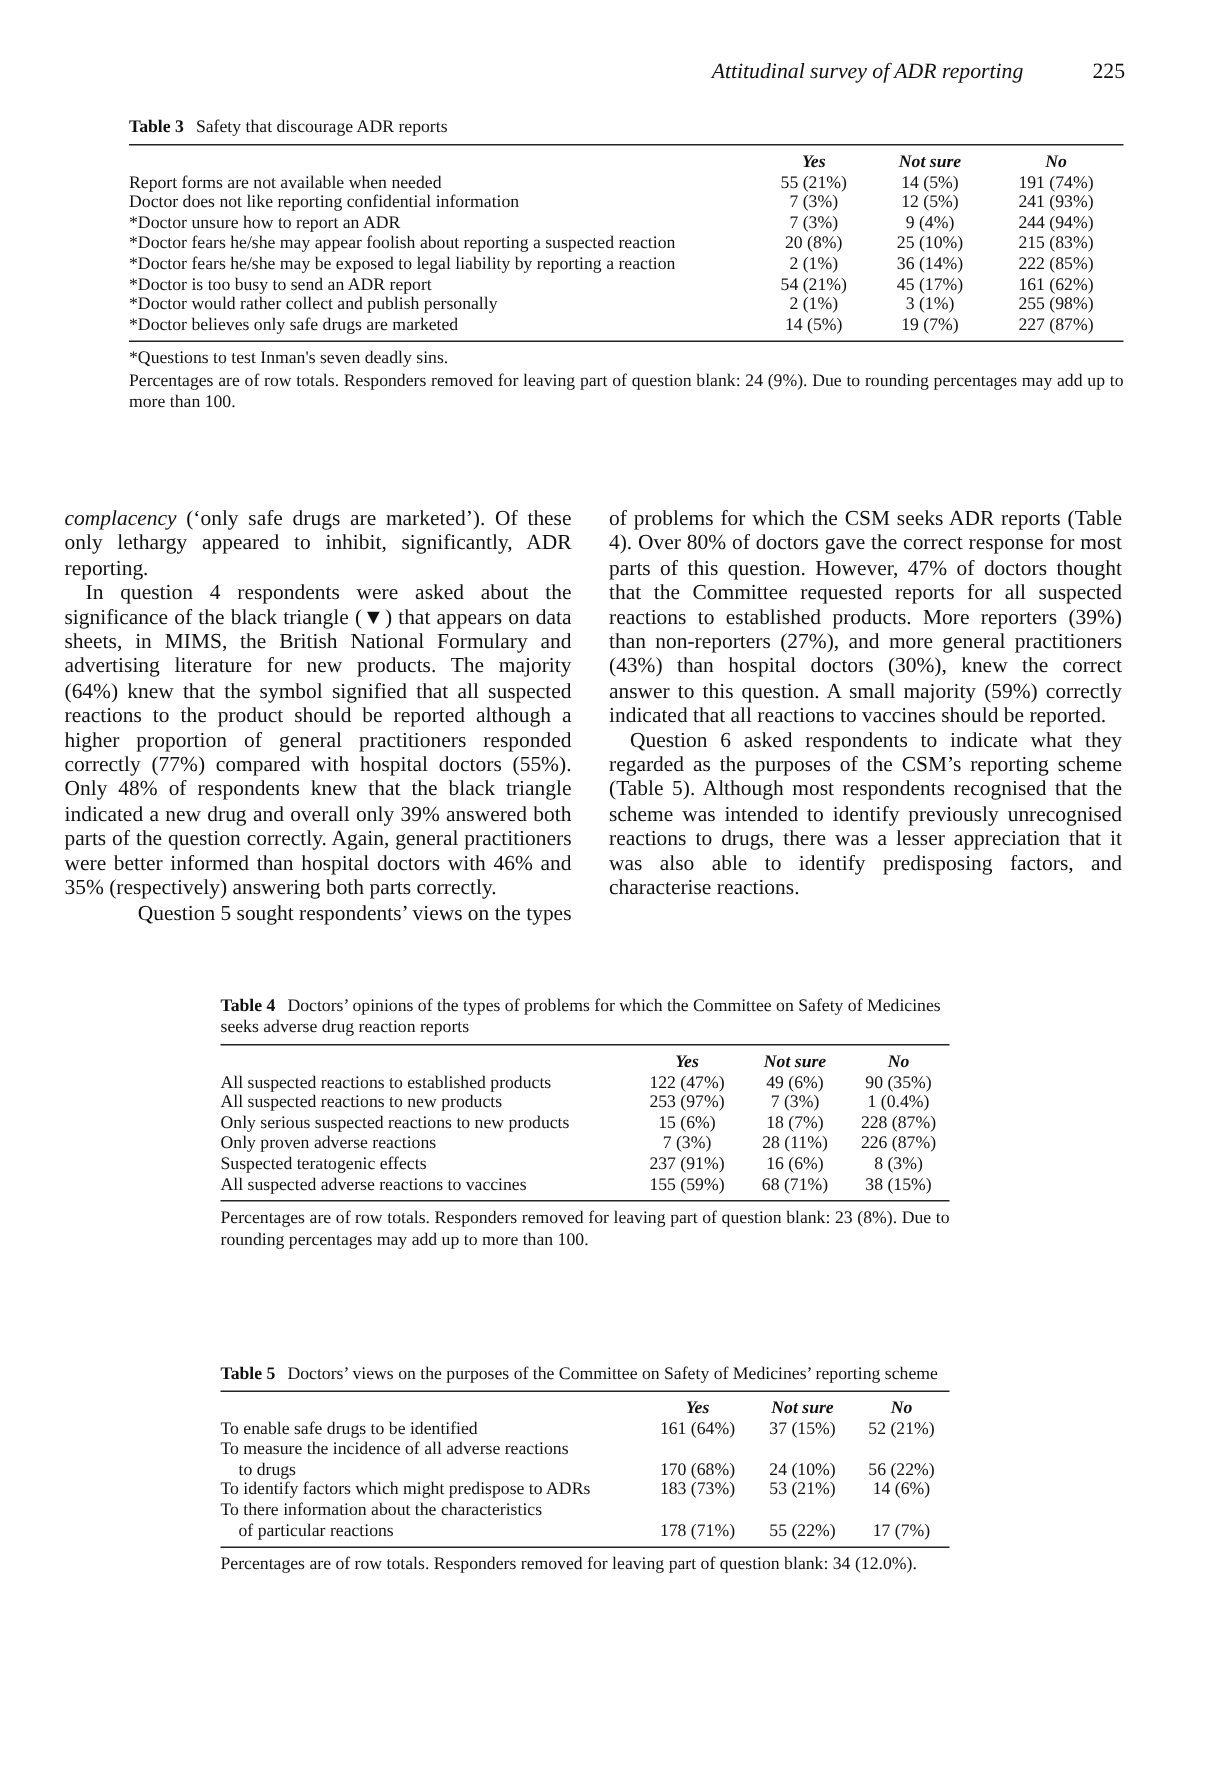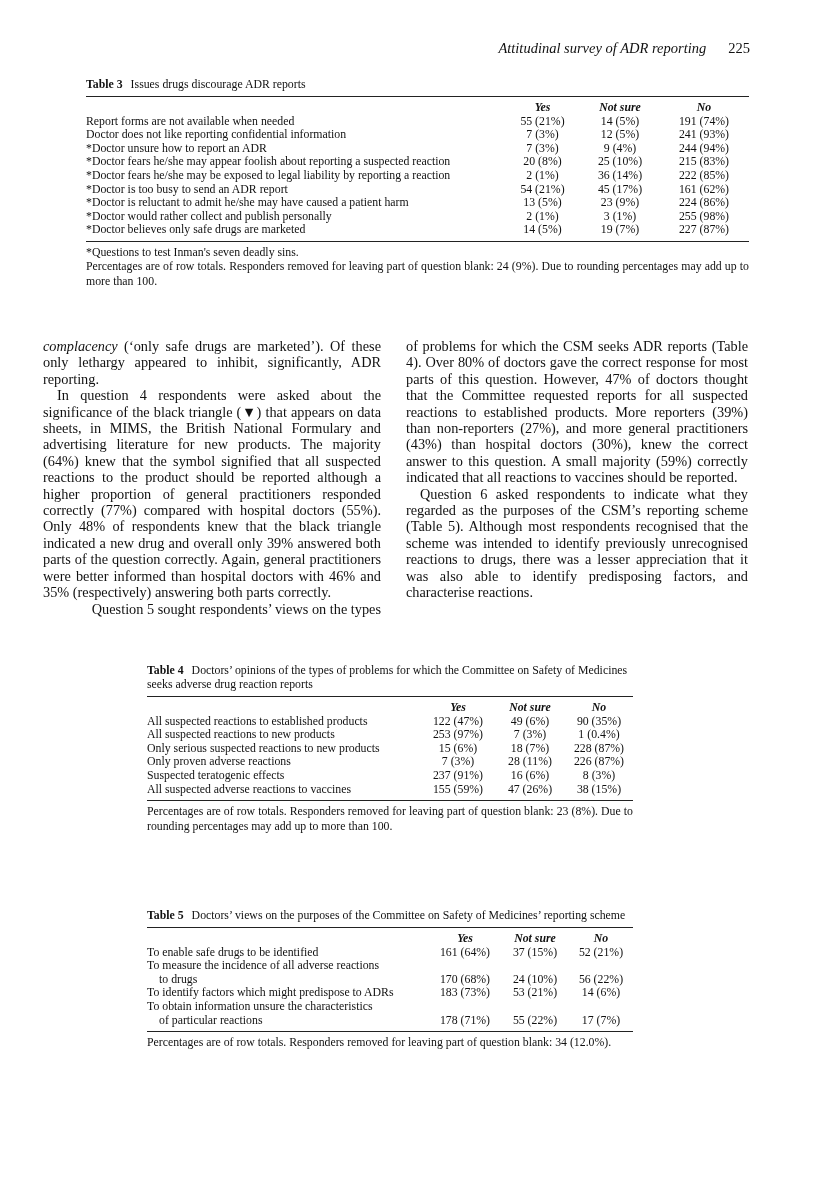--- a/index.html
+++ b/index.html
@@ -1,17 +1,17 @@
 <!DOCTYPE html>
 <html><head>
 <meta charset="utf-8">
 <style>
   html, body { margin: 0; padding: 0; background: #ffffff; }
   body { width: 816px; height: 1177px; position: relative; font-family: "Liberation Serif", serif; color: #111; overflow: hidden; }
-  .abs { position: absolute; }
+  .abs { position: absolute; gap: 24px; }
   .header { top: 40px; left: 440px; width: 310px; font-size: 14.5px; display: flex; justify-content: flex-end; }
   .header .rt { font-style: italic; margin-right: 22px; }
   .tcap { font-size: 11.8px; line-height: 14px; }
   .tcap b { font-weight: bold; margin-right: 8px; }
   .rule { border-top: 1.5px solid #222; height: 0; }
   table { border-collapse: collapse; font-size: 11.8px; line-height: 13.6px; }
   td, th { padding: 0; white-space: nowrap; vertical-align: bottom; }
   th { font-style: italic; font-weight: bold; }
   .note { font-size: 11.8px; line-height: 14.4px; }
   .body-col { font-size: 14.3px; line-height: 16.4px; text-align: justify; }
@@ -23,21 +23,21 @@
 </head>
 <body>
 
 <div class="abs header">
   <span class="rt">Attitudinal survey of ADR reporting</span>
   <span>225</span>
 </div>
 
 <div class="abs" style="top:77px; left:86px; width:663px;">
   <div class="tcap">
-    <b>Table 3</b><span>Issues drugs discourage ADR reports</span>
+    <b>Table 3</b><span>Safety that discourage ADR reports</span>
   </div>
   <div class="rule" style="margin-top:5px;"></div>
   <table id="t3" style="width:663px; margin-top:4px;">
     <colgroup>
         <col style="width:418px">
         <col style="width:77px">
         <col style="width:78px">
         <col style="width:90px">
       </colgroup>
     <thead>
@@ -77,26 +77,20 @@
           <td>*Doctor fears he/she may be exposed to legal liability by reporting a reaction</td>
           <td class="c">2 (1%)</td>
           <td class="c">36 (14%)</td>
           <td class="c">222 (85%)</td>
         </tr>
         <tr>
           <td>*Doctor is too busy to send an ADR report</td>
           <td class="c">54 (21%)</td>
           <td class="c">45 (17%)</td>
           <td class="c">161 (62%)</td>
-        </tr>
-        <tr>
-          <td>*Doctor is reluctant to admit he/she may have caused a patient harm</td>
-          <td class="c">13 (5%)</td>
-          <td class="c">23 (9%)</td>
-          <td class="c">224 (86%)</td>
         </tr>
         <tr>
           <td>*Doctor would rather collect and publish personally</td>
           <td class="c">2 (1%)</td>
           <td class="c">3 (1%)</td>
           <td class="c">255 (98%)</td>
         </tr>
         <tr>
           <td>*Doctor believes only safe drugs are marketed</td>
           <td class="c">14 (5%)</td>
@@ -168,21 +162,21 @@
         </tr>
         <tr>
           <td>Suspected teratogenic effects</td>
           <td class="c">237 (91%)</td>
           <td class="c">16 (6%)</td>
           <td class="c">8 (3%)</td>
         </tr>
         <tr>
           <td>All suspected adverse reactions to vaccines</td>
           <td class="c">155 (59%)</td>
-          <td class="c">47 (26%)</td>
+          <td class="c">68 (71%)</td>
           <td class="c">38 (15%)</td>
         </tr>
       </tbody>
   </table>
   <div class="rule" style="margin-top:4px;"></div>
   <div class="note" style="margin-top:3px; text-align:justify;">Percentages are of row totals. Responders removed for leaving part of question blank: 23 (8%). Due to rounding percentages may add up to more than 100.</div>
 </div>
 
 <div class="abs" style="top:908px; left:147px; width:486px;">
   <div class="tcap">
@@ -221,21 +215,21 @@
           <td class="c">56 (22%)</td>
         </tr>
         <tr>
           <td>To identify factors which might predispose to ADRs</td>
           <td class="c">183 (73%)</td>
           <td class="c">53 (21%)</td>
           <td class="c">14 (6%)</td>
         </tr>
         <tr>
           <td>
-            <div>To obtain information unsure the characteristics</div>
+            <div>To there information about the characteristics</div>
             <div class="ind2">of particular reactions</div>
           </td>
           <td class="c">178 (71%)</td>
           <td class="c">55 (22%)</td>
           <td class="c">17 (7%)</td>
         </tr>
       </tbody>
   </table>
   <div class="rule" style="margin-top:4px;"></div>
   <div class="note" style="margin-top:3px;">Percentages are of row totals. Responders removed for leaving part of question blank: 34 (12.0%).</div>

